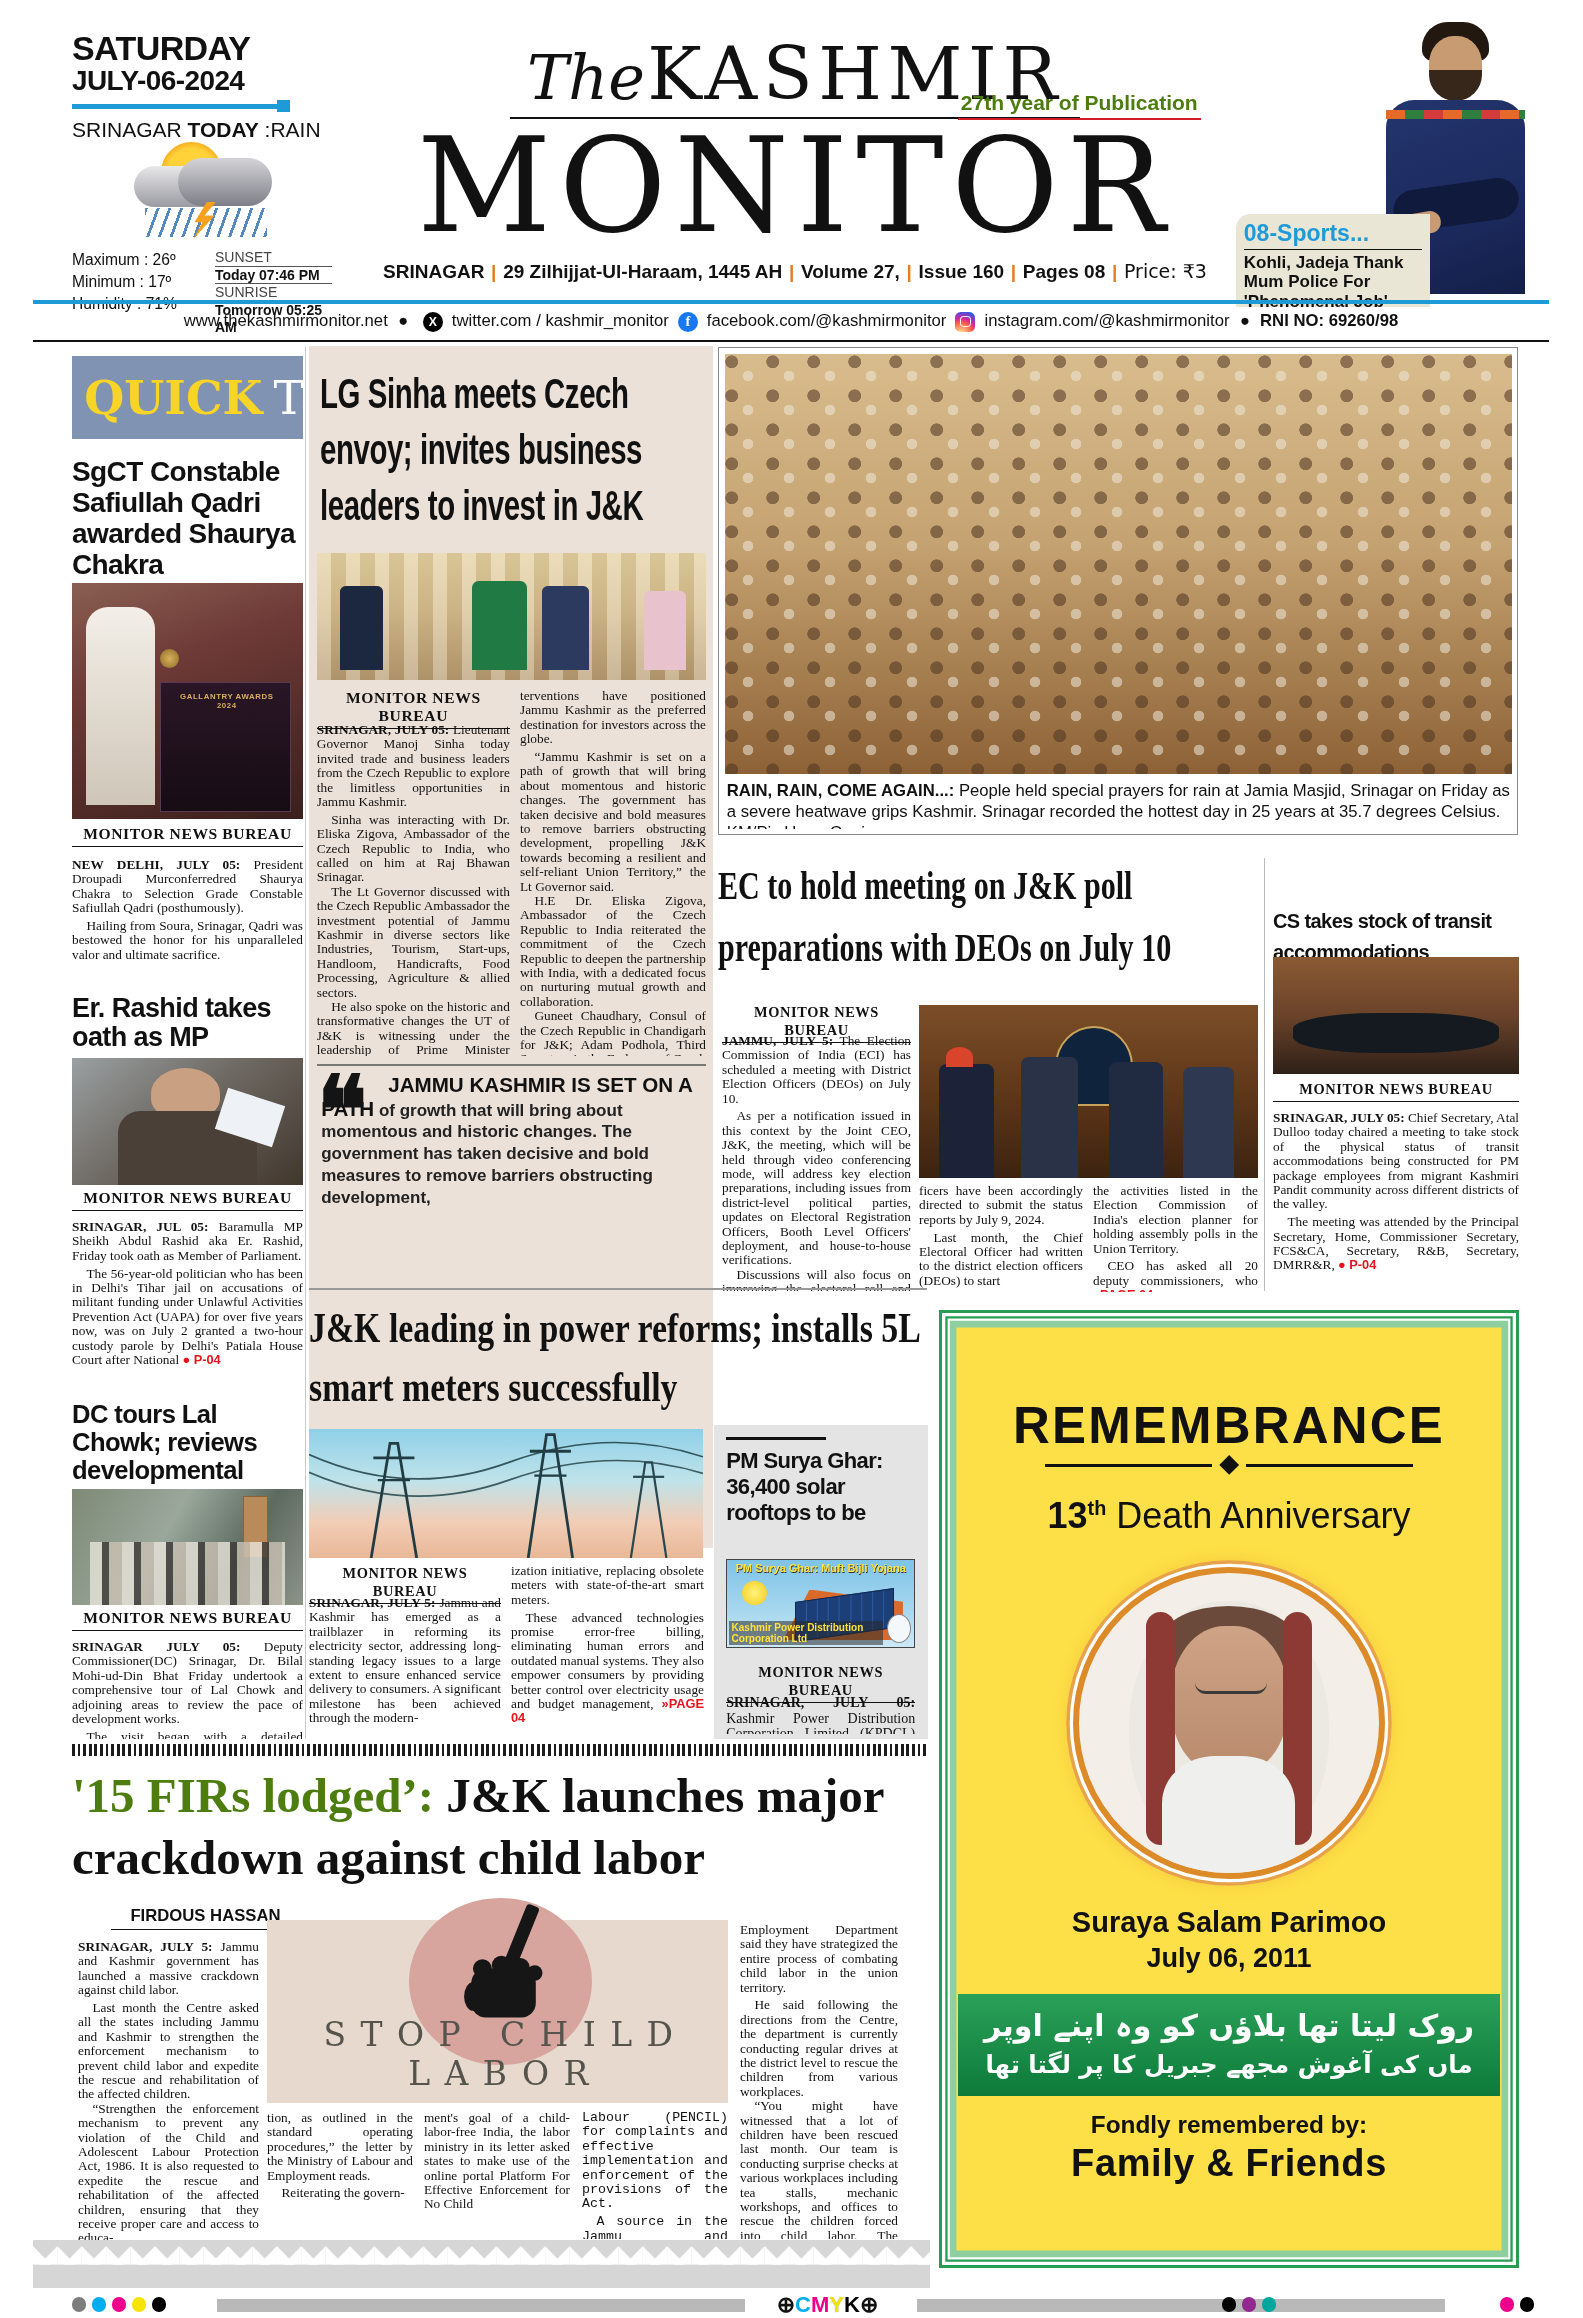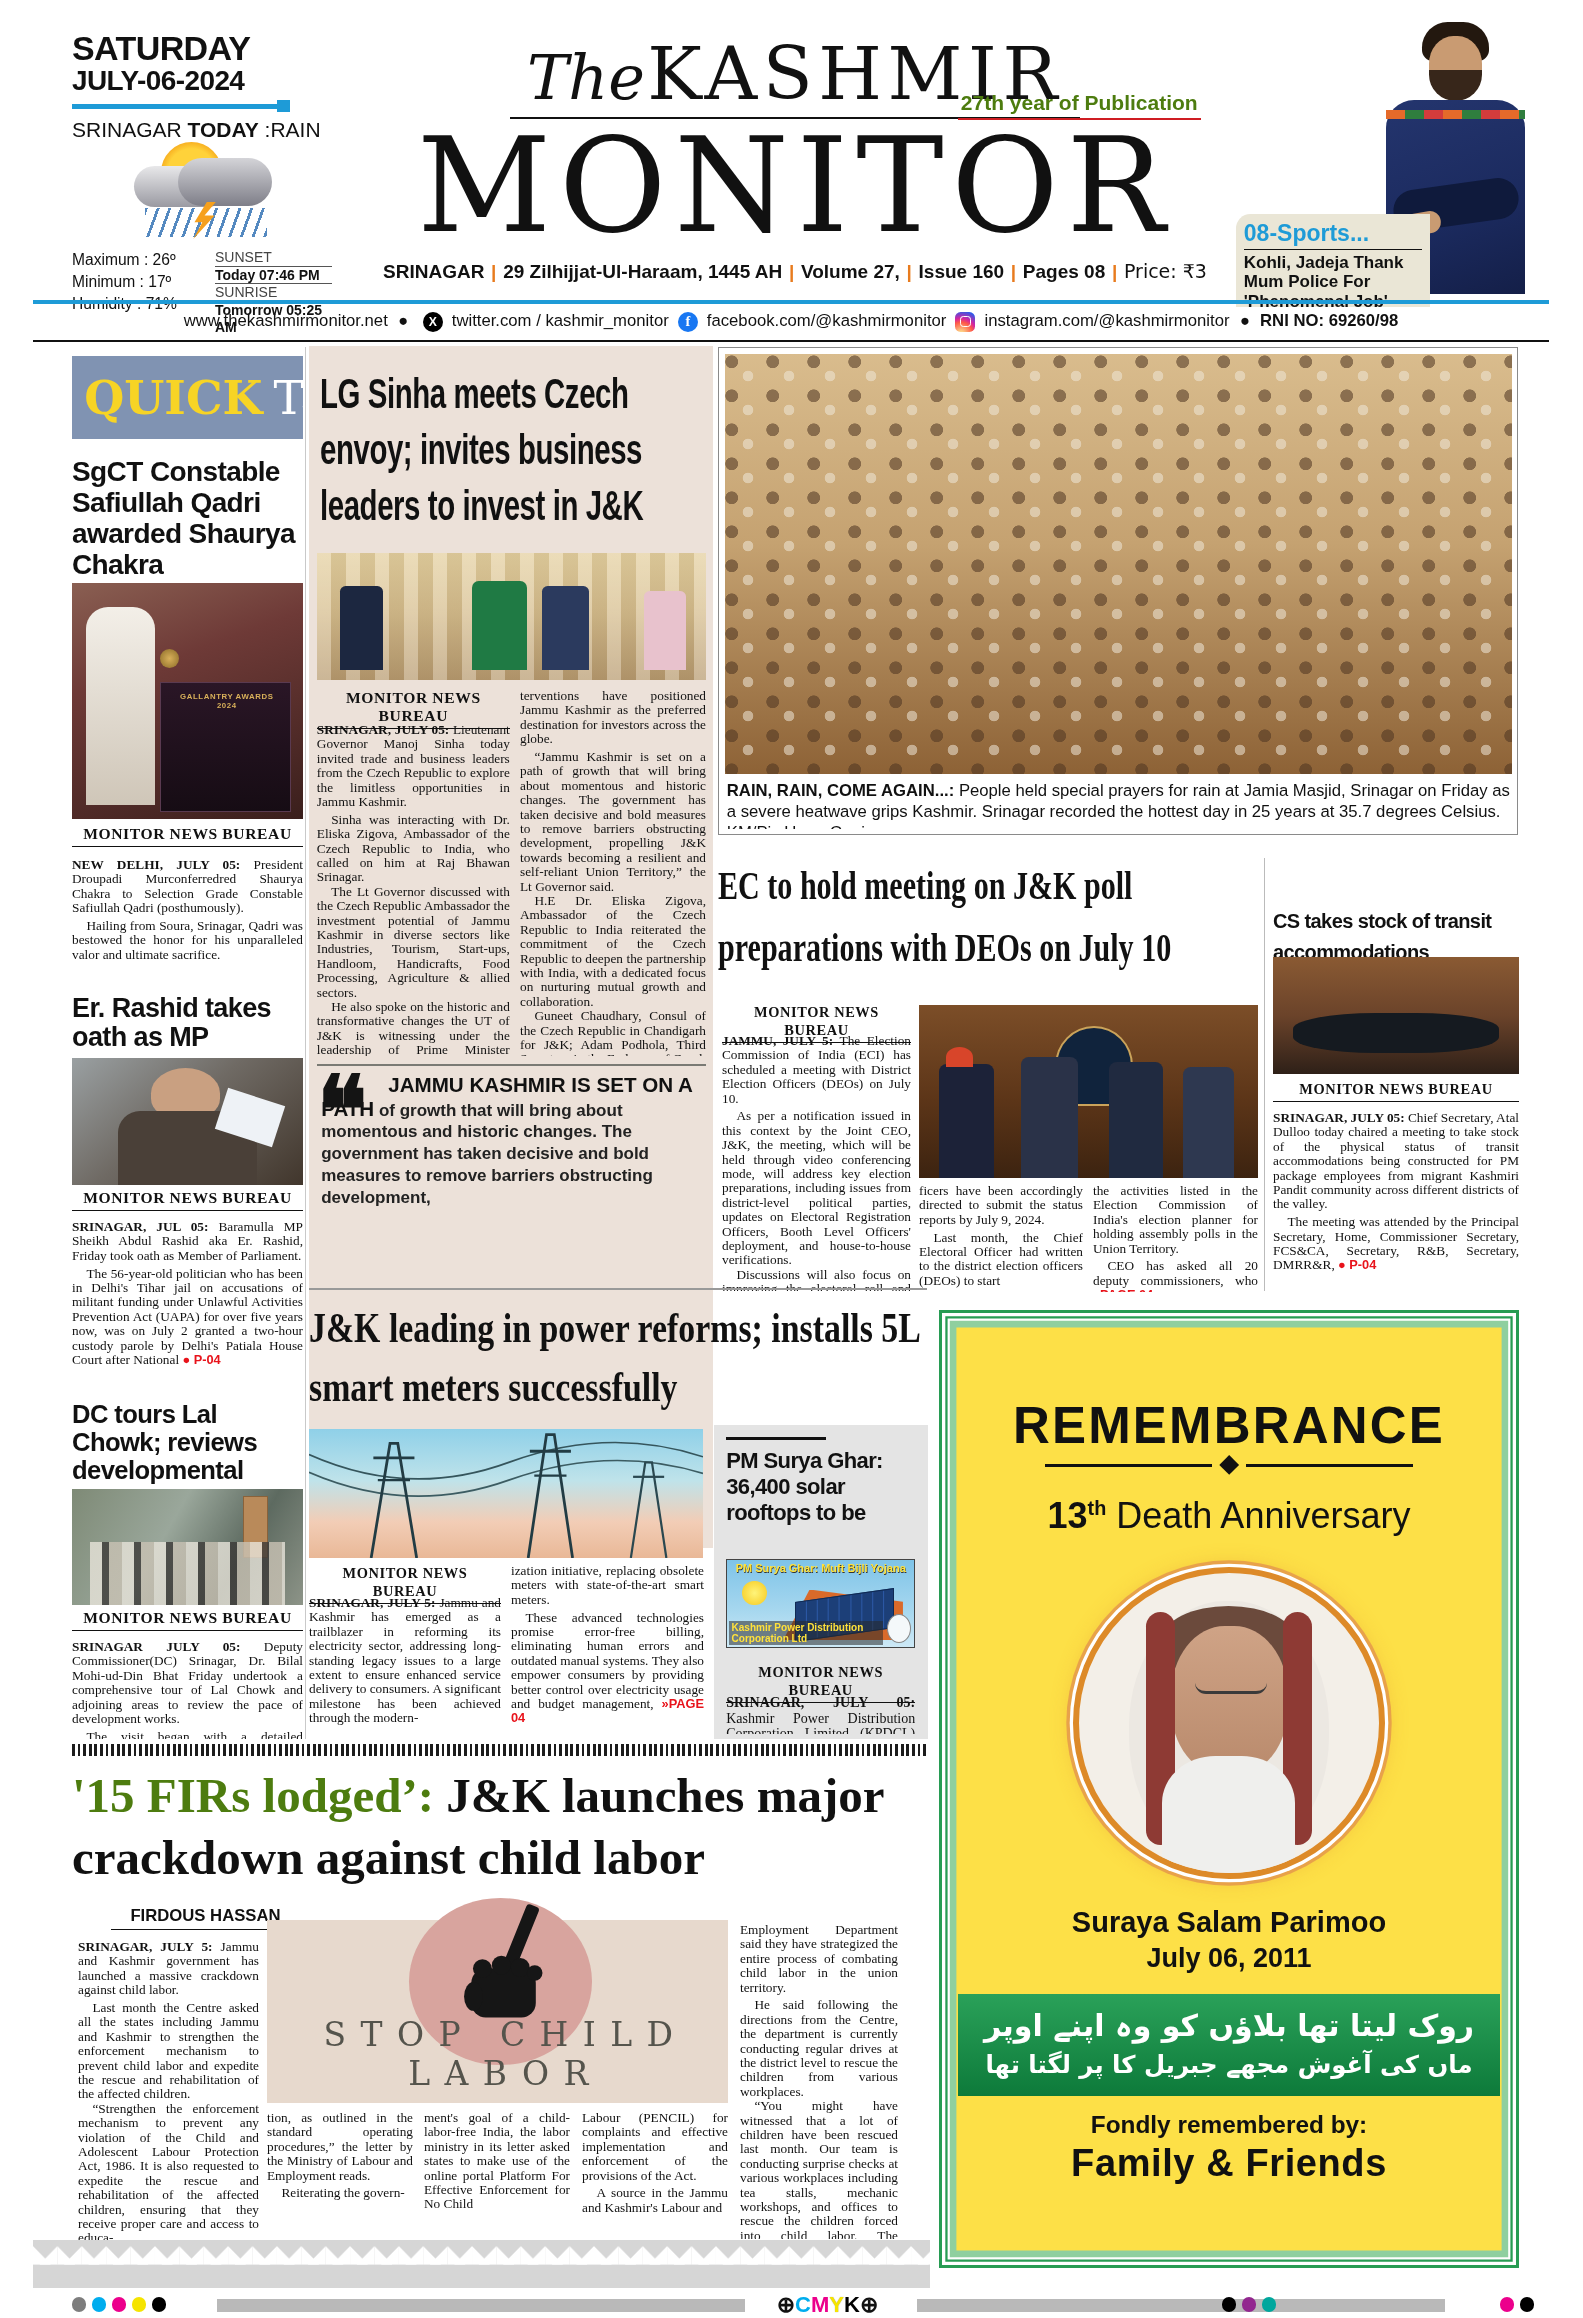--- a/index.html
+++ b/index.html
@@ -320,21 +320,21 @@
     </svg>
     <div class="abs dejaserif center" style="left:8px;bottom:10px;width:100%;font-size:33px;letter-spacing:14.4px;color:#55544c;">STOP CHILD LABOR</div>
   </div>
   <div class="abs bodytext hid" style="left:424px;top:2111px;width:146px;height:128px;">
     <p>ment's goal of a child-labor-free India, the labor ministry in its letter asked states to make use of the online portal Platform For Effective Enforcement for No Child</p>
   </div>
   <div class="abs bodytext hid" style="left:267px;top:2111px;width:146px;height:128px;">
     <p>tion, as outlined in the standard operating procedures,” the letter by the Ministry of Labour and Employment reads.</p>
     <p class="ind">Reiterating the govern-</p>
   </div>
-  <div class="abs bodytext hid" style="left:582px;top:2111px;width:146px;height:128px;">
+  <div class="abs bodytext hid" style="left:582px;top:2111px;width:146px;height:128px;font-family:Liberation Mono, monospace;">
     <p>Labour (PENCIL) for complaints and effective implementation and enforcement of the provisions of the Act.</p>
     <p class="ind">A source in the Jammu and Kashmir's Labour and</p>
   </div>
   <div class="abs bodytext hid" style="left:740px;top:1923px;width:158px;height:316px;">
     <p>Employment Department said they have strategized the entire process of combating child labor in the union territory.</p>
     <p class="ind">He said following the directions from the Centre, the department is currently conducting regular drives at the district level to rescue the children from various workplaces.</p>
     <p class="ind"><span>“You might have witnessed that a lot of children have been rescued last month. Our team is conducting surprise checks at various workplaces including tea stalls, mechanic workshops, and offices to rescue the children forced into child labor. The directions have come to every state and UT, Jammu and Kashmir, where </span></p>
   </div>
   <div class="abs torn" style="left:33px;top:2240px;width:897px;height:48px;"></div>
 

